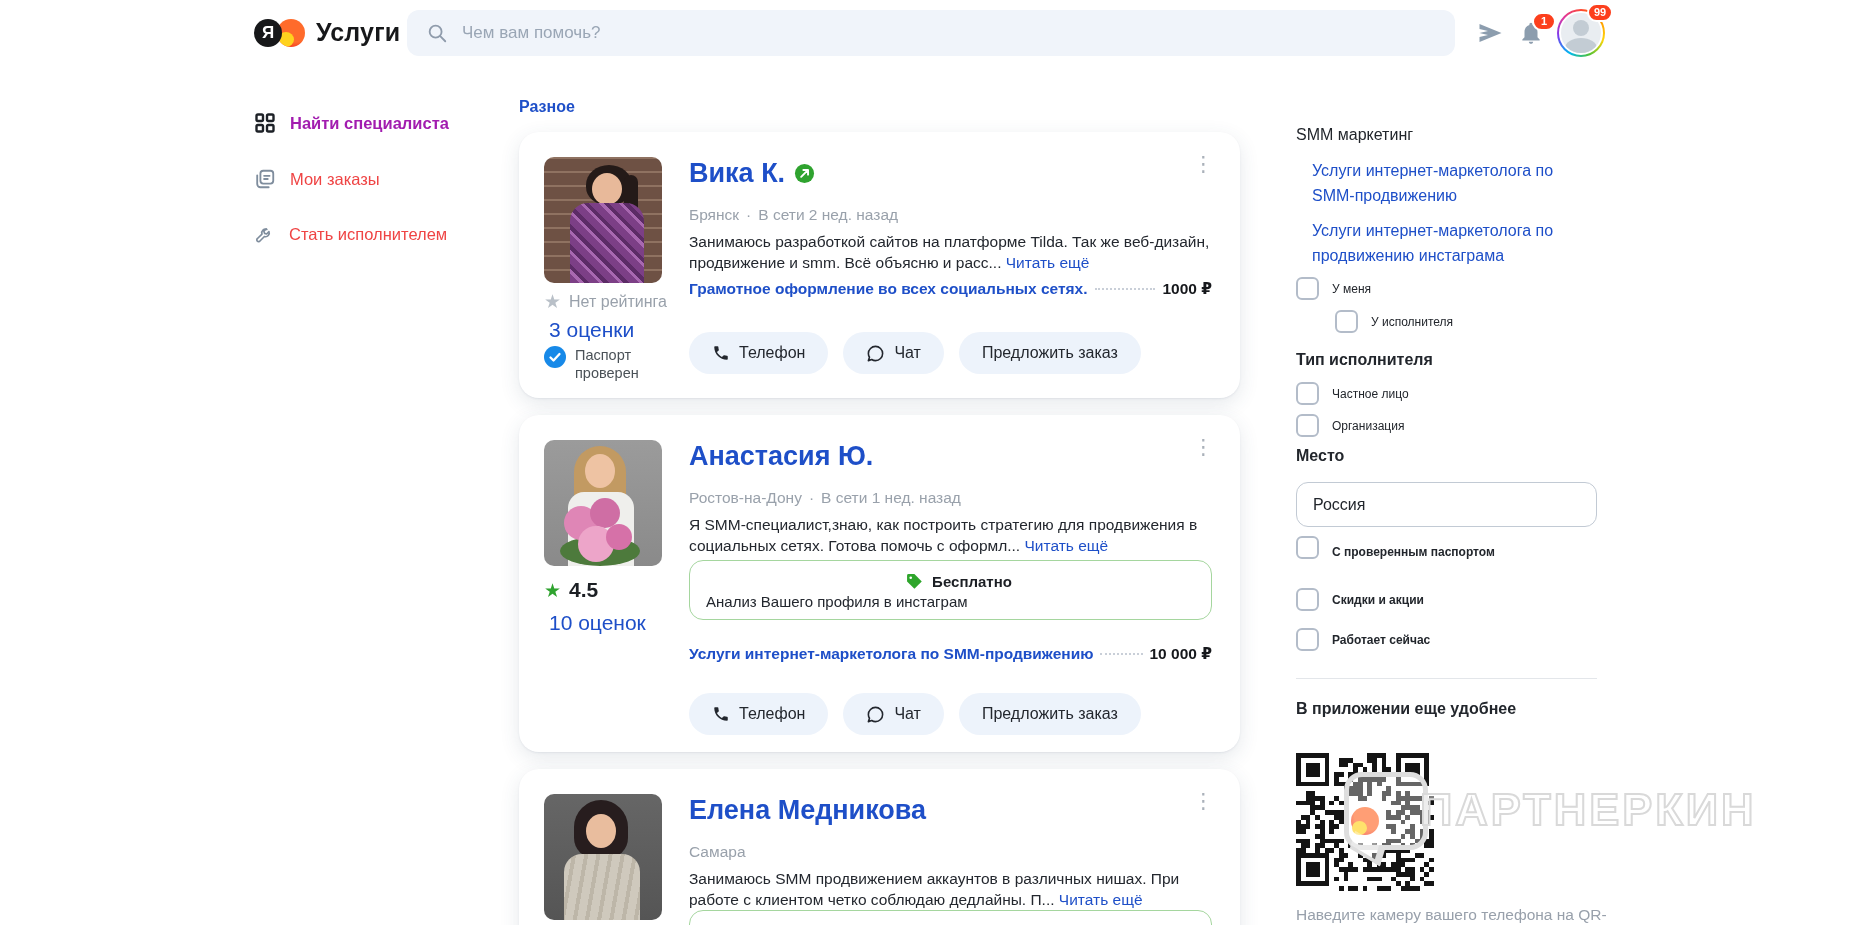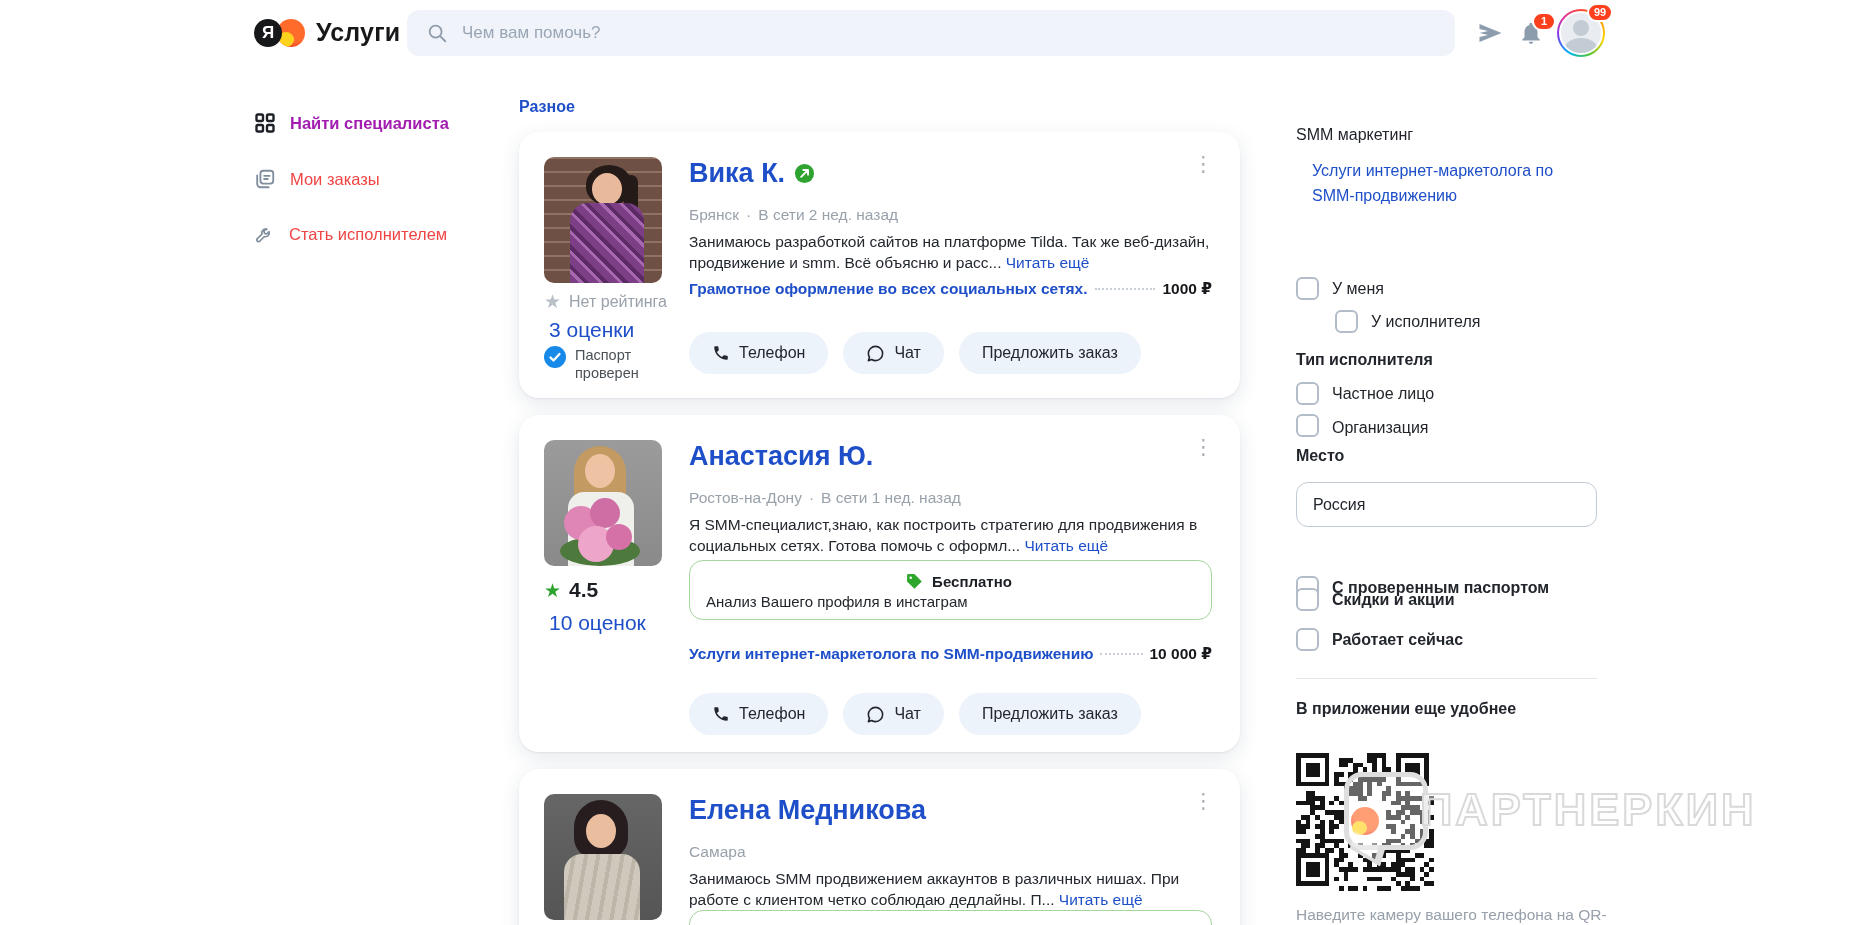--- a/index.html
+++ b/index.html
@@ -66,21 +66,21 @@
   .passport-text{font-size:14.5px;line-height:18px;color:#4a5157;width:80px;}
   .promo-box{position:absolute;left:170px;width:523px;border:1px solid #a5d69e;border-radius:14px;background:#fff;box-sizing:border-box;}
   .promo-title{display:flex;align-items:center;gap:9px;font-weight:bold;font-size:15px;color:#1c1f24;margin:11px 0 3px 16px;justify-content:center;}
   .promo-text{font-size:15px;color:#23272e;margin-left:16px;}
 
   
   .filters{position:absolute;left:1296px;top:0;width:303px;height:925px;}
   .f-title{position:absolute;font-size:16px;color:#22262c;text-align:center;}
   .f-title.bold{font-weight:bold;}
   .f-link{position:absolute;left:16px;width:278px;font-size:16px;line-height:25px;color:#1e4fc8;cursor:pointer;}
-  .cb-row{position:absolute;display:flex;align-items:center;gap:13px;cursor:pointer;font-size:16px;color:#22262c;}
+  .cb-row{position:absolute;display:flex;align-items:center;gap:13px;cursor:pointer;font-size:12px;color:#22262c;}
   .cb-row.bold{font-weight:bold;}
   .cb{width:19px;height:19px;border:2px solid #b3bcc9;border-radius:6px;background:#fff;flex:none;}
   .place-input{position:absolute;left:0;top:482px;width:301px;height:45px;border:1px solid #c2cad4;border-radius:12px;
       box-sizing:border-box;font-size:16px;color:#22262c;padding:0 16px;outline:none;font-family:inherit;background:#fff;}
   .divider{position:absolute;left:0;top:678px;width:301px;height:1px;background:#e3e6ea;}
   .qr-wrap{position:absolute;left:0;top:753px;width:138px;height:138px;}
   .qr-logo{position:absolute;left:50px;top:50px;width:38px;height:38px;background:#fff;border-radius:9px;}
   .qr-logo::before{content:"";position:absolute;left:5px;top:4px;width:28px;height:28px;border-radius:50%;
       background:radial-gradient(circle at 65% 30%,#ff6b2b 0 55%,#f5401f 75%);}
   .qr-logo::after{content:"";position:absolute;left:6px;top:18px;width:15px;height:14px;border-radius:50%;background:#ffd21e;}
@@ -317,44 +317,45 @@
     <div class="desc">
       <span>Занимаюсь SMM продвижением аккаунтов в различных нишах. При работе с клиентом четко соблюдаю дедлайны. П...</span>
       <span class="read-more">Читать ещё</span>
     </div>
     <div class="promo-box" style="top:141px;height:60px;"></div>
   </div>
 
   <div class="filters">
     <div class="f-title" style="top:126px;">SMM маркетинг</div>
     <a class="f-link" style="top:158px;">Услуги интернет-маркетолога по SMM-продвижению</a>
+    <a class="f-link" style="top:218px;">Услуги интернет-маркетолога по продвижению инстаграма</a>
 
     <div class="cb-row" style="top:277px;">
       <span class="cb"></span>
       <span>У меня</span>
     </div>
     <div class="cb-row" style="top:310px;padding-left:39px;">
       <span class="cb"></span>
       <span>У исполнителя</span>
     </div>
 
     <div class="f-title bold" style="top:351px;">Тип исполнителя</div>
     <div class="cb-row" style="top:382px;">
       <span class="cb"></span>
       <span>Частное лицо</span>
     </div>
-    <div class="cb-row" style="top:414px;align-items:flex-end;">
+    <div class="cb-row" style="top:414px;">
       <span class="cb"></span>
       <span>Организация</span>
     </div>
 
     <div class="f-title bold" style="top:447px;">Место</div>
     <input class="place-input" type="text" value="Россия" style="">
 
-    <div class="cb-row bold" style="top:576px;">
+    <div class="cb-row bold" style="top:536px;align-items:flex-end;">
       <span class="cb"></span>
       <span>С проверенным паспортом</span>
     </div>
     <div class="cb-row bold" style="top:588px;">
       <span class="cb"></span>
       <span>Скидки и акции</span>
     </div>
     <div class="cb-row bold" style="top:628px;">
       <span class="cb"></span>
       <span>Работает сейчас</span>

